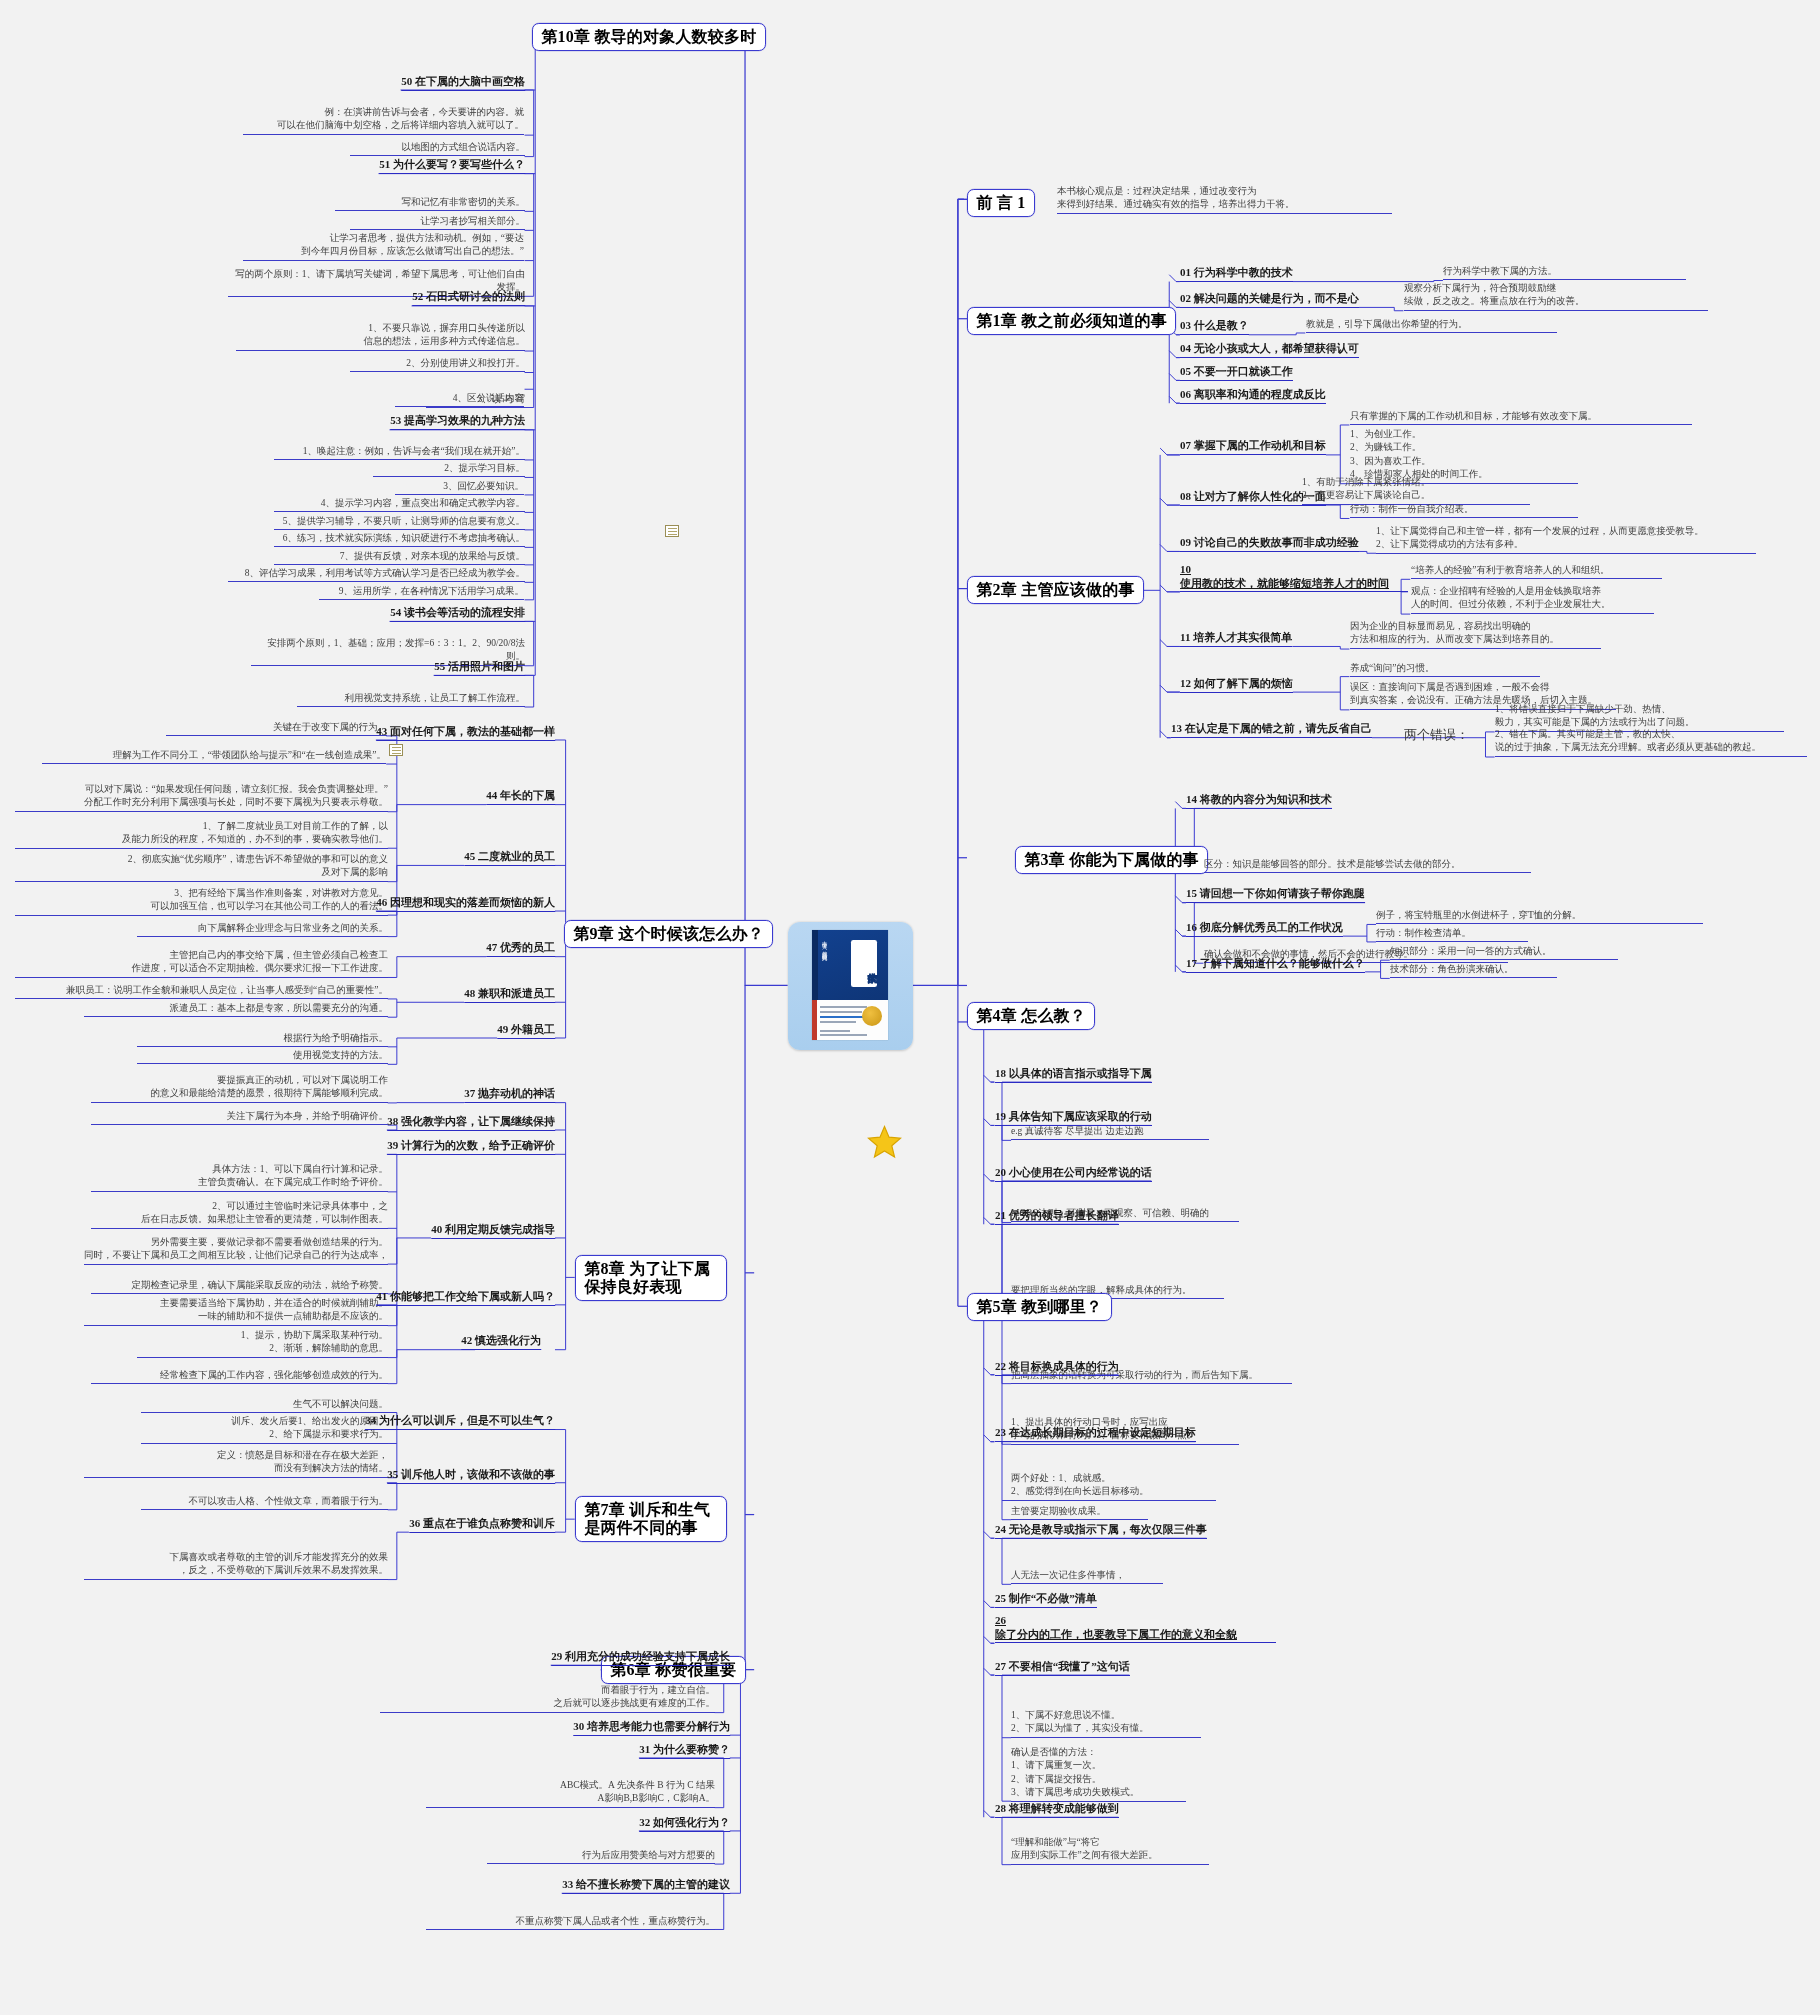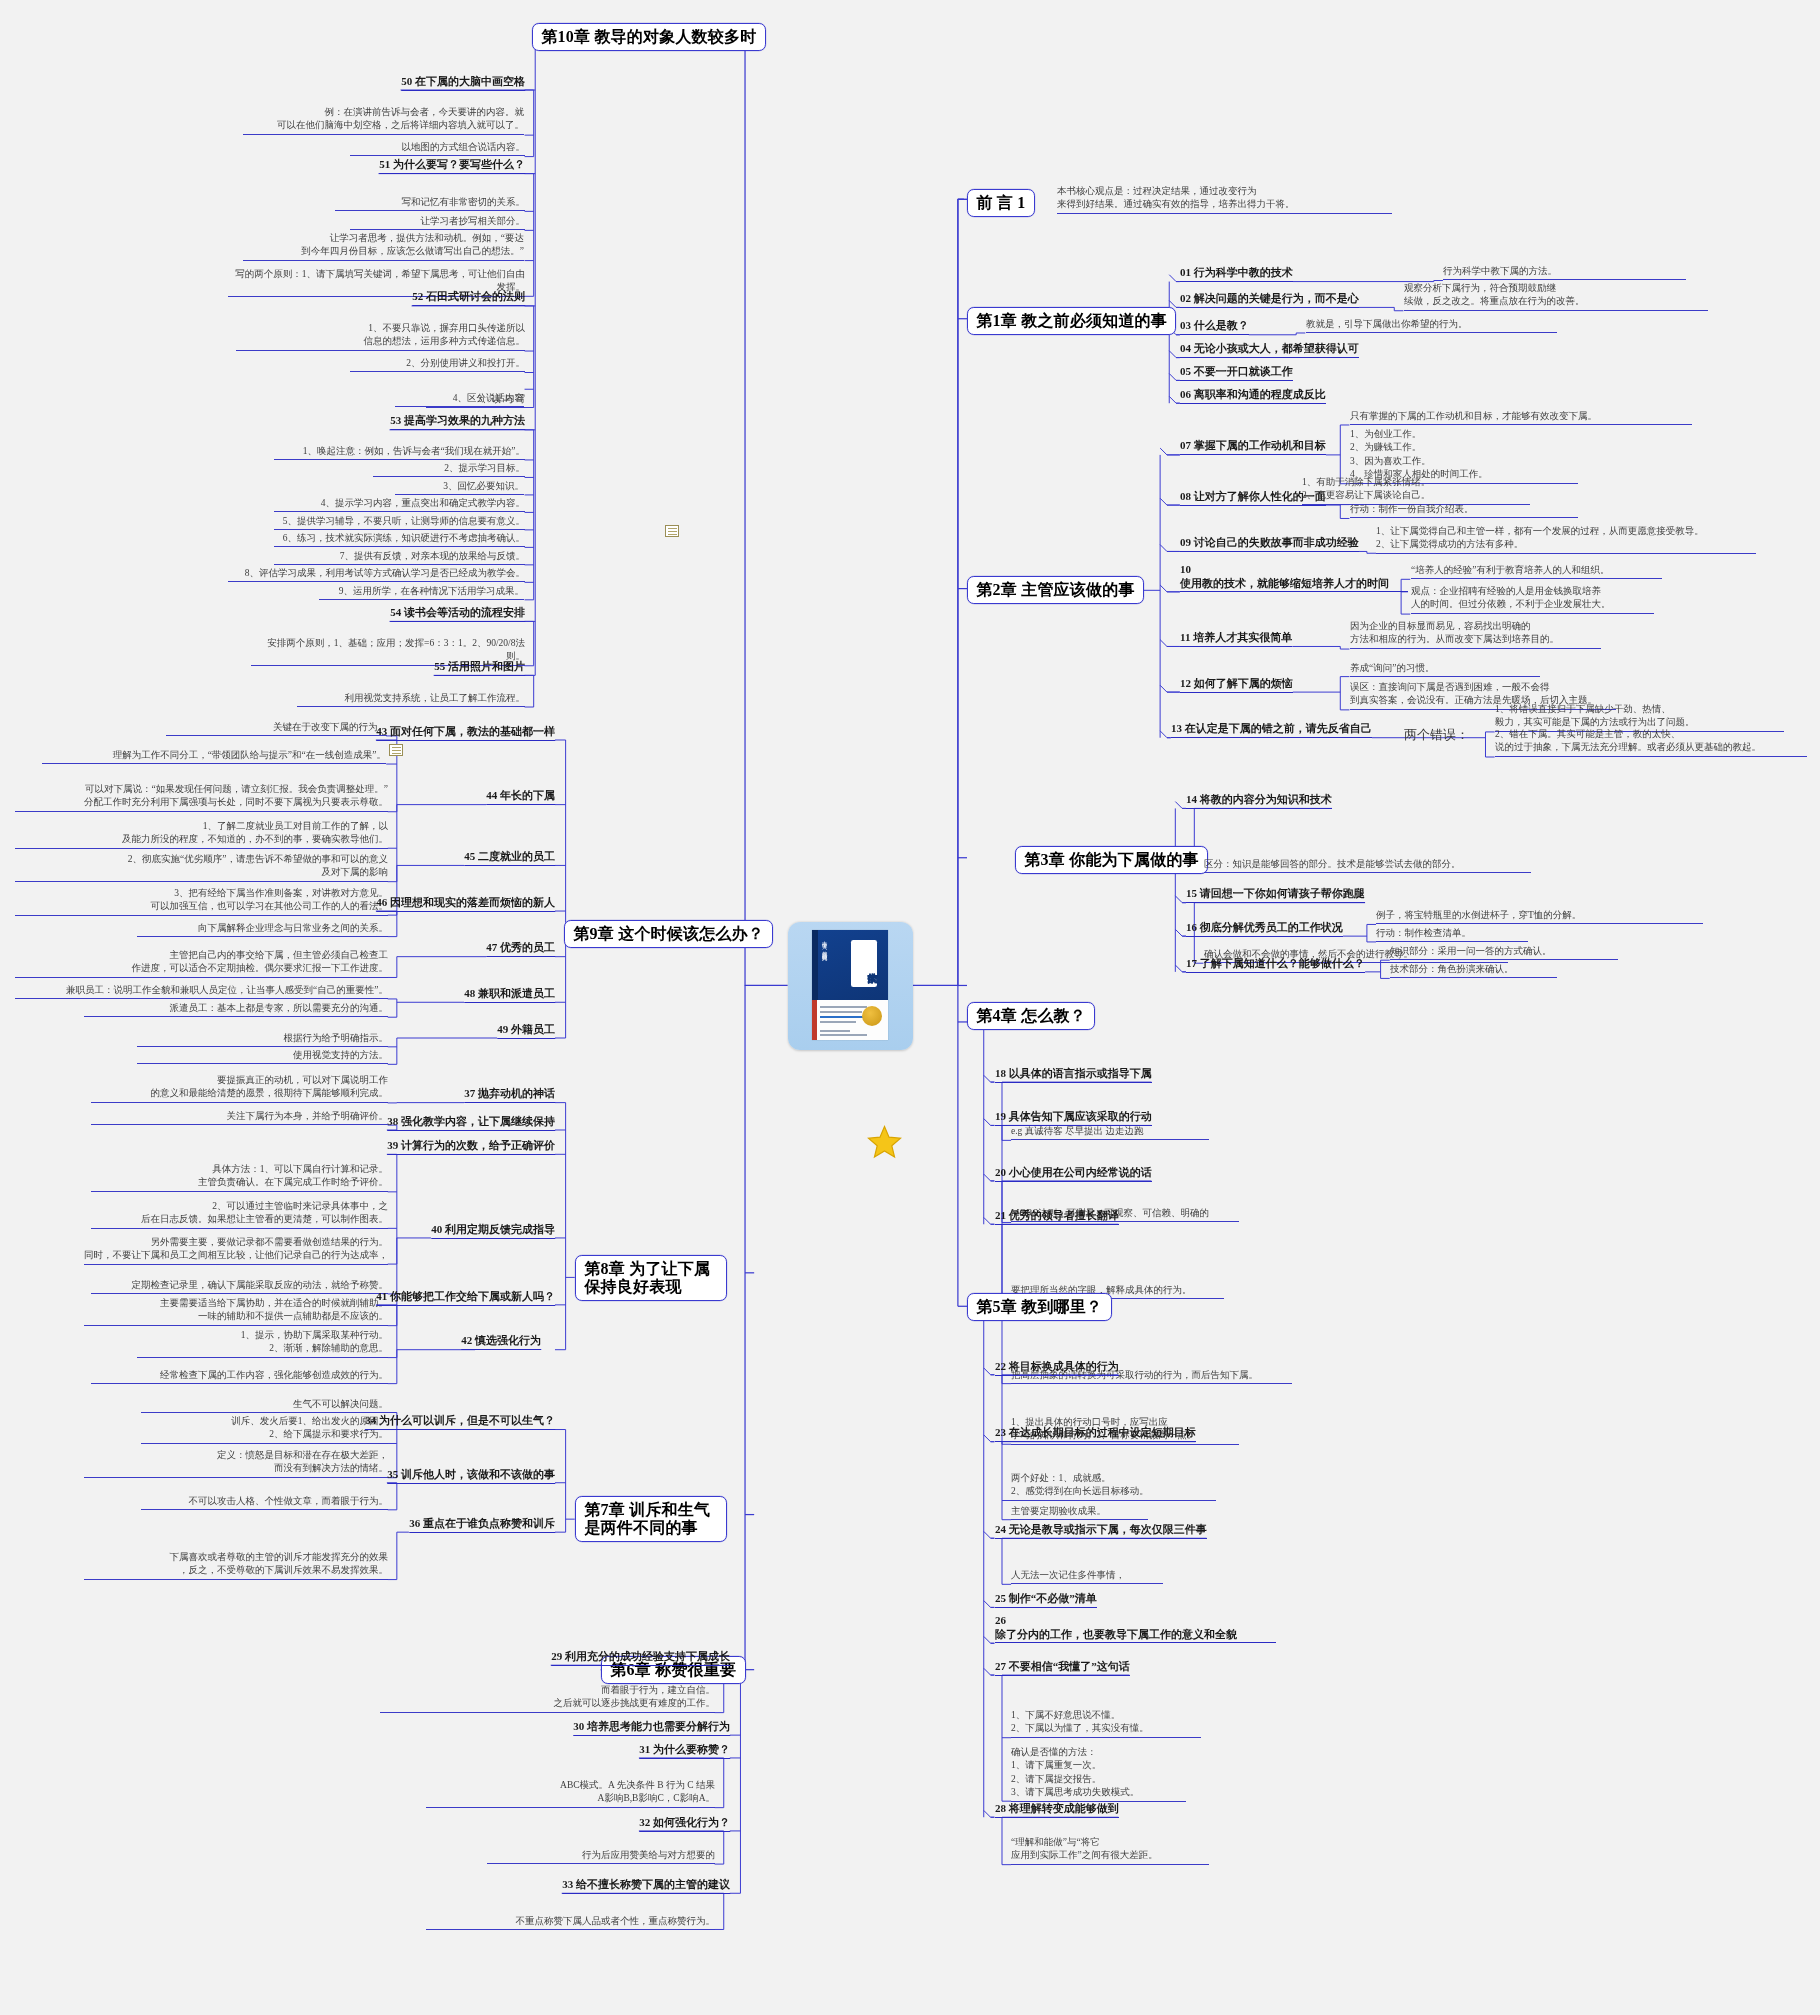--- a/index.html
+++ b/index.html
@@ -34,21 +34,21 @@
   .topic {
     position:absolute;
     font-weight:bold;
     font-size:11px;
     color:#1a1a1a;
     line-height:1.25;
     white-space:nowrap;
     border-bottom:1.2px solid #2b2bc4;
     padding-bottom:0.8px;
   }
-  .topic.wrap { white-space:normal; }
+  .topic.wrap { white-space:normal;text-decoration:underline; }
   .topic.r { text-align:left; }
   .topic.l { text-align:right; }
 
   .leaf {
     position:absolute;
     font-size:9.5px;
     color:#3c3c3c;
     line-height:1.42;
     border-bottom:0.9px solid #3b3bc8;
     padding-bottom:0.8px;

